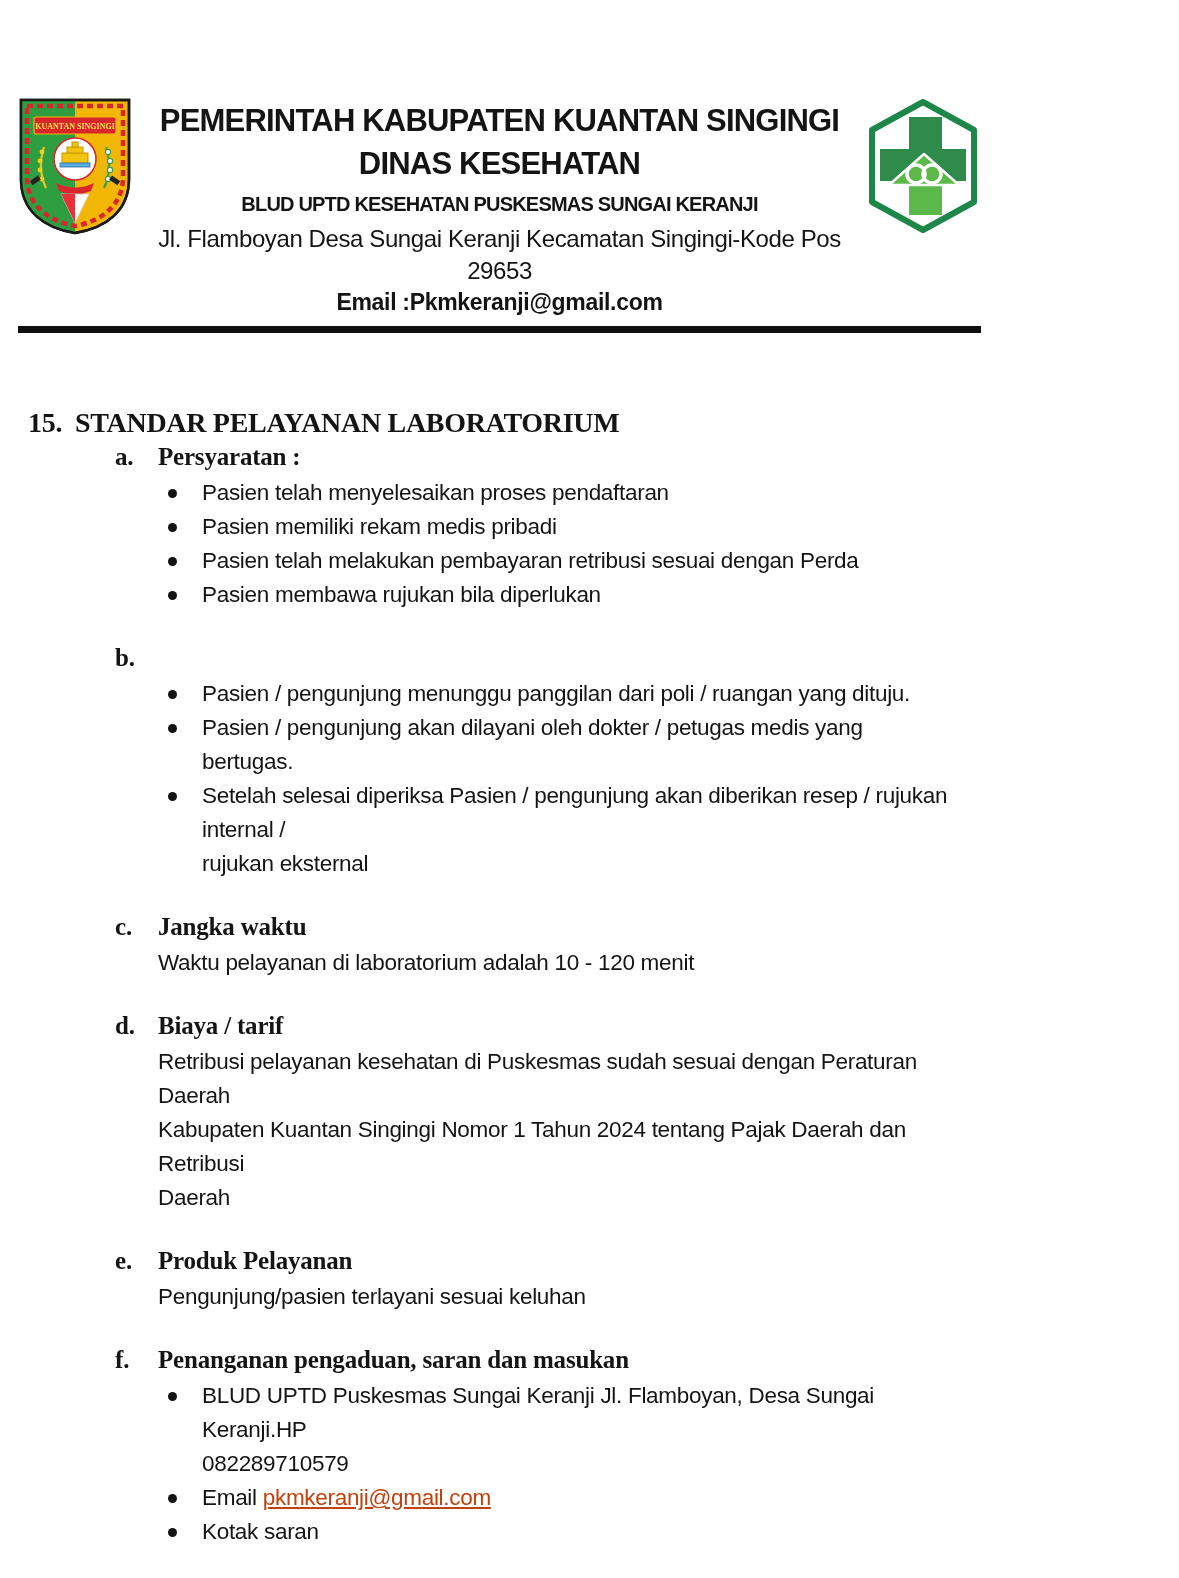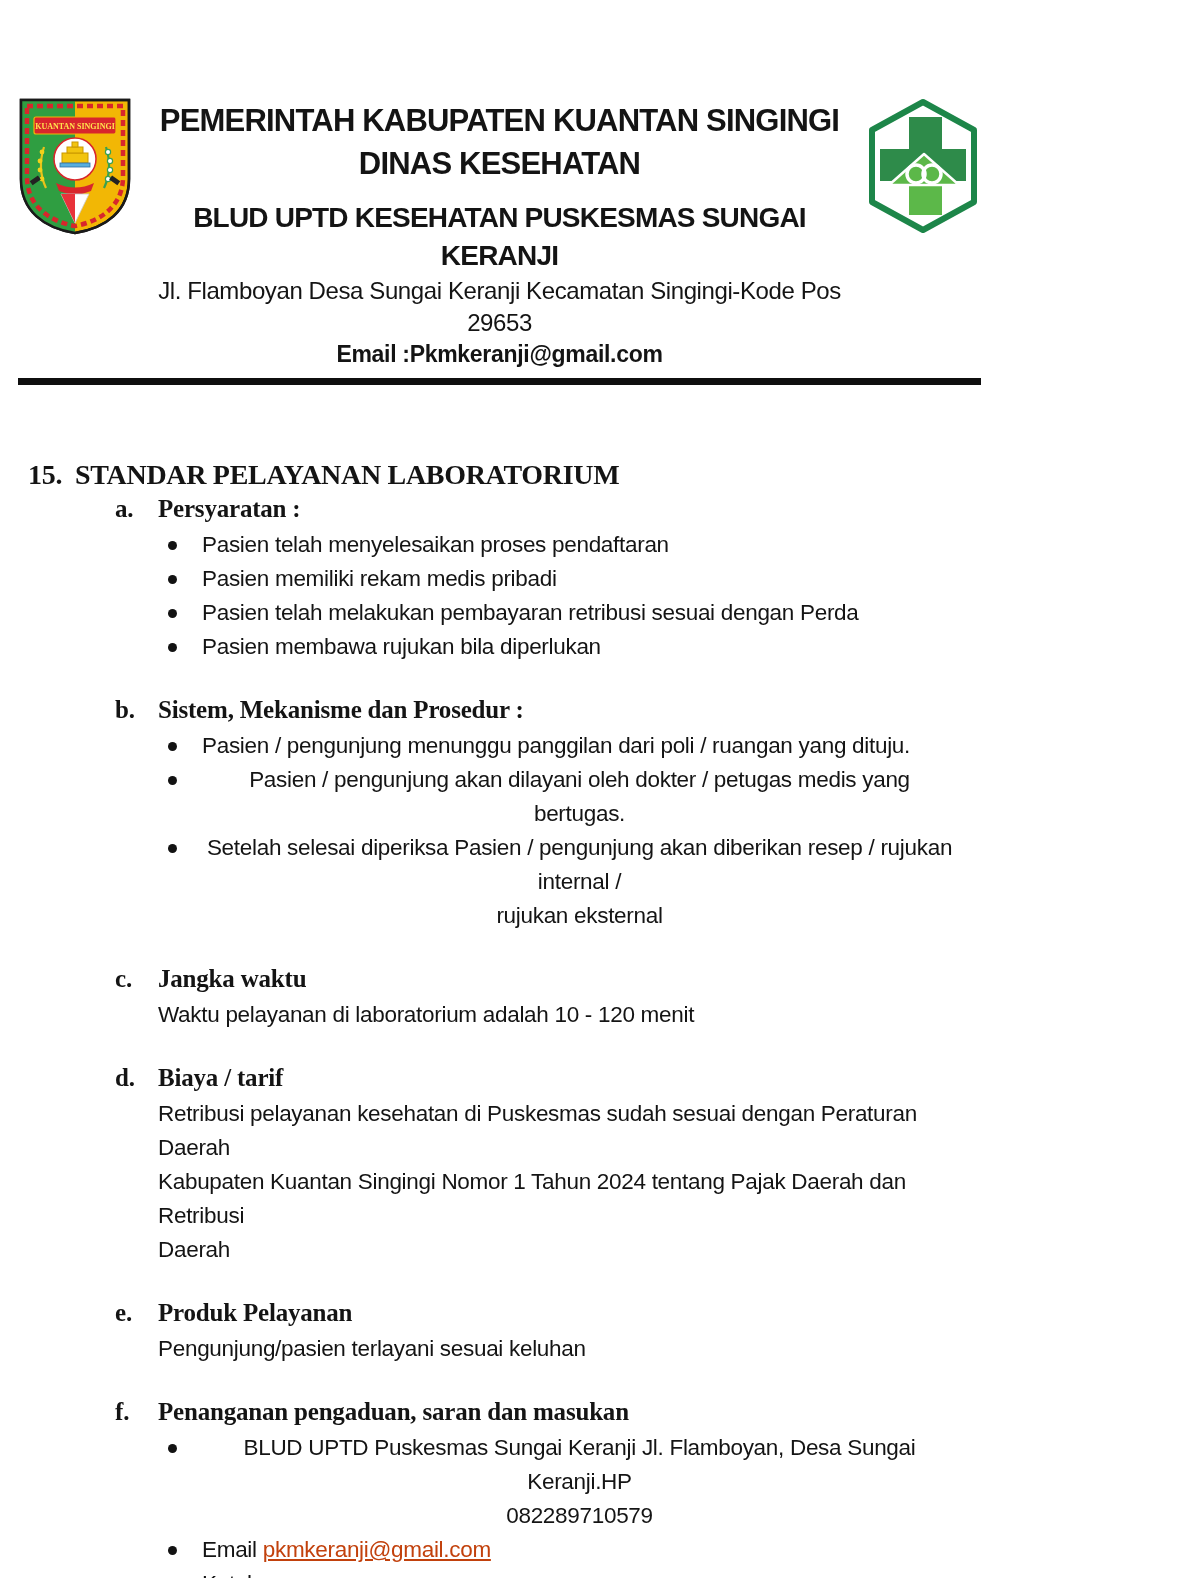--- a/index.html
+++ b/index.html
@@ -18,21 +18,21 @@
     display: flex;
     align-items: flex-start;
     padding: 95px 16px 0 14px;
   }
   .emblem-left  { flex: 0 0 122px; }
   .logo-right   { flex: 0 0 120px; margin-top: 2px; }
   .head-center  { flex: 1; text-align: center; padding: 6px 6px 0 6px; }
 
   .h-line1 { font-size: 31px; font-weight: bold; line-height: 40px; letter-spacing: -0.8px; }
   .h-line2 { font-size: 31px; font-weight: bold; line-height: 38px; margin-top: 4px; letter-spacing: -0.8px; }
-  .h-line3 { font-size: 28px; font-weight: bold; line-height: 38px; margin-top: 16px; letter-spacing: -0.8px; }
+  .h-line3 { font-size: 20px; font-weight: bold; line-height: 38px; margin-top: 2px; letter-spacing: -0.8px; }
   .h-line4 { font-size: 24px; line-height: 32px; margin-top: 0; letter-spacing: -0.4px; }
   .h-line5 { font-size: 23px; font-weight: bold; line-height: 30px; letter-spacing: -0.3px; }
 
   .head-rule {
     height: 7px;
     background: #0f0f0f;
     margin: 9px 18px 0 18px;
   }
 
   
@@ -57,21 +57,21 @@
     font-weight: bold;
     font-size: 25px;
     line-height: 32px;
     letter-spacing: -0.2px;
     display: flex;
   }
   .sub-letter { flex: 0 0 43px; }
 
   .sub-content { margin-left: 43px; margin-top: 3px; }
 
-  .bullet-row { display: flex; text-align: center; }
+  .bullet-row { display: flex; }
   .dot-col    { flex: 0 0 44px; padding-left: 10px; box-sizing: border-box; }
   .dot {
     width: 9px; height: 9px;
     border-radius: 50%;
     background: #121212;
     margin-top: 13px;
   }
   .bullet-text {
     font-size: 22.5px;
     line-height: 34px;
@@ -191,21 +191,20 @@
                 <div class="dot"></div>
               </div>
             <div class="bullet-text">Pasien membawa rujukan bila diperlukan</div>
           </div>
         </div>
       </div>
 
       <div class="subsection">
         <div class="sub-heading">
           <span class="sub-letter">b.</span>
-          <span>Sistem, Mekanisme dan Prosedur :</span>
         </div>
         <div class="sub-content">
           <div class="bullet-row">
             <div class="dot-col">
                 <div class="dot"></div>
               </div>
             <div class="bullet-text">Pasien / pengunjung menunggu panggilan dari poli / ruangan yang dituju.</div>
           </div>
           <div class="bullet-row">
             <div class="dot-col">

